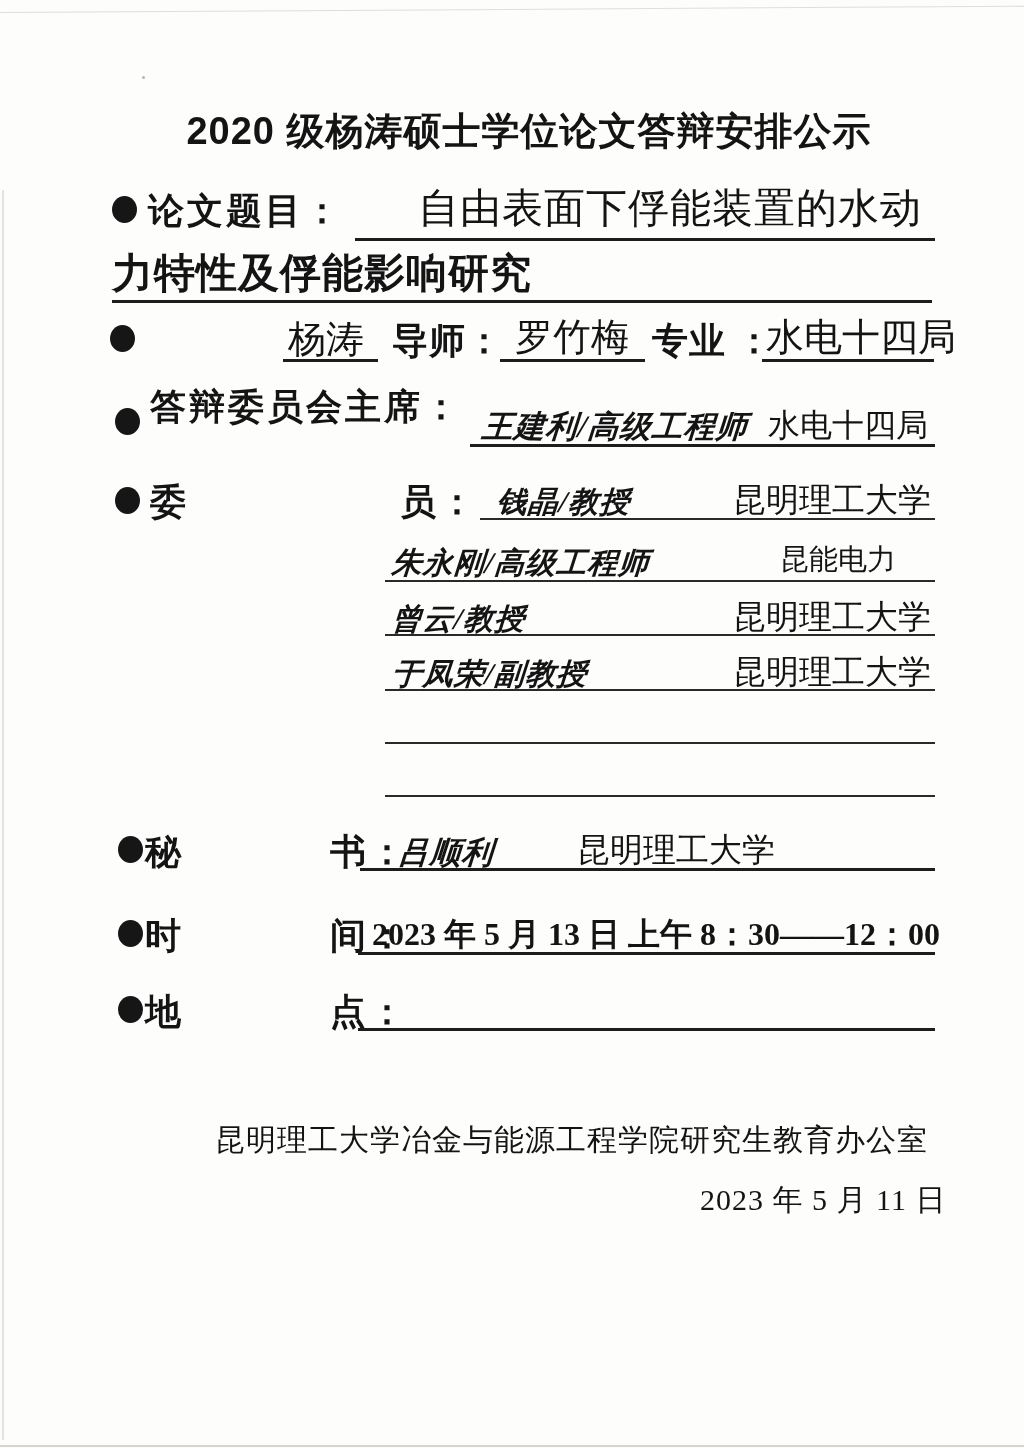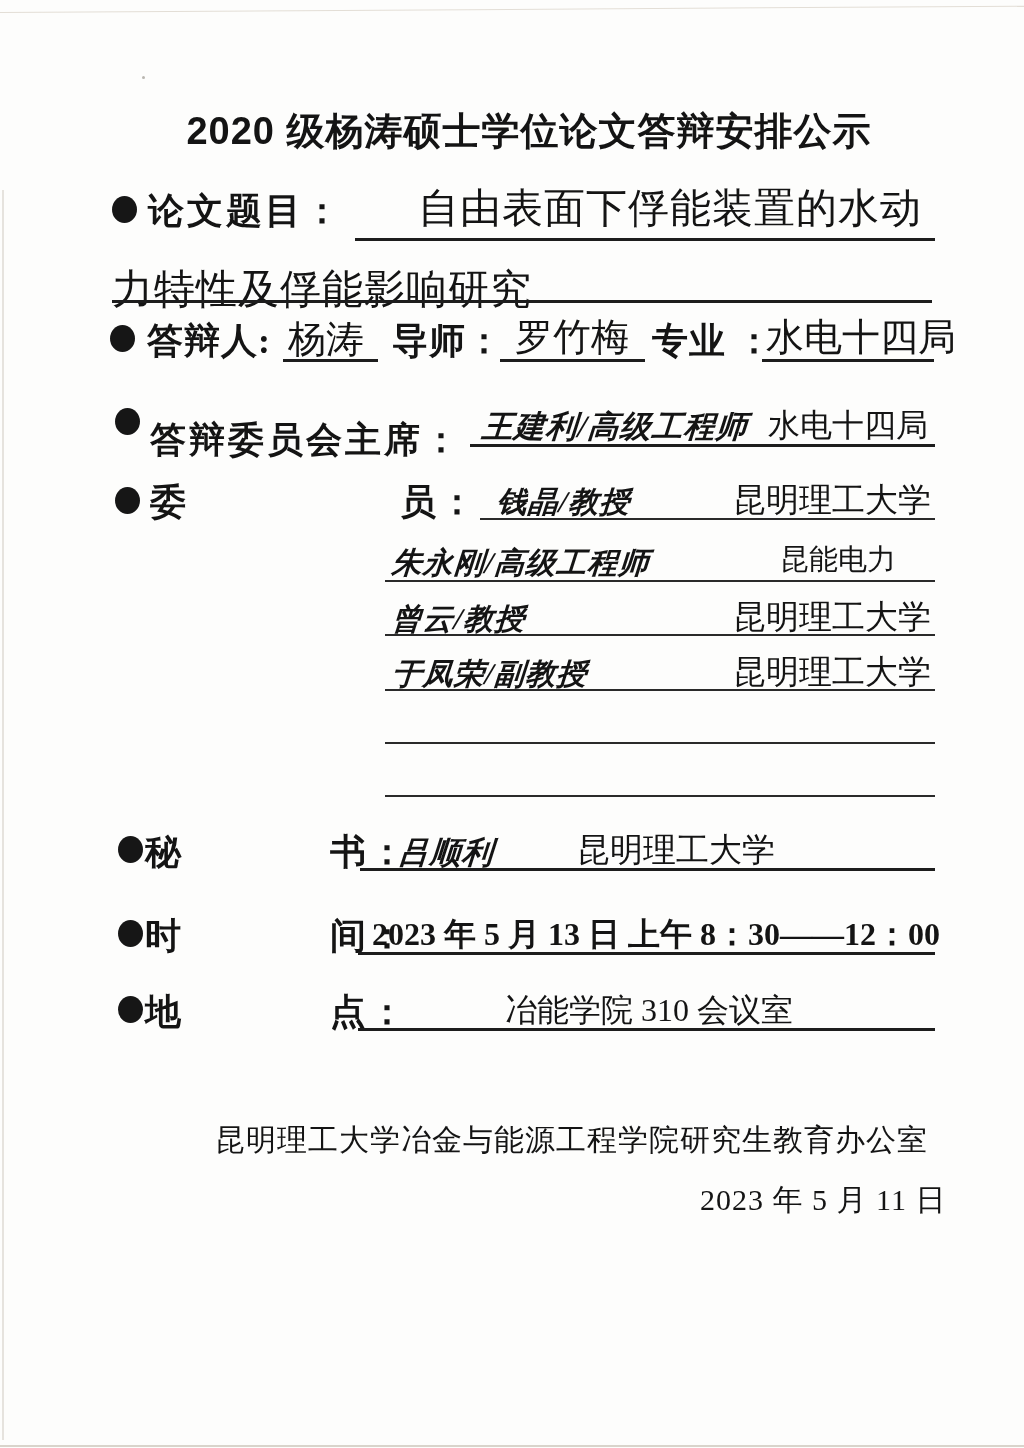--- a/index.html
+++ b/index.html
@@ -46,36 +46,35 @@
   <div class="scan-left"></div>
   <div class="scan-bottom"></div>
   <div class="scan-dot"></div>
 
   <div class="abs title">2020 级杨涛硕士学位论文答辩安排公示</div>
 
   <div class="bullet" style="left:112px; top:196px;"></div>
   <div class="abs lbl" style="left:148px; top:187px;">论文题目：</div>
   <div class="abs val-l" style="left:418px; top:181px;">自由表面下俘能装置的水动</div>
   <div class="ul" style="left:355px; top:238px; width:580px;"></div>
-  <div class="abs val-l" style="left:112px; top:262px;">力特性及俘能影响研究</div>
+  <div class="abs val-l" style="left:112px; top:246px;font-weight:bold;">力特性及俘能影响研究</div>
   <div class="ul" style="left:112px; top:300px; width:820px;"></div>
 
   <div class="bullet" style="left:110px; top:325px;"></div>
-  <div class="abs lbl" style="left:147px; top:317px; letter-spacing:1px;">答辩人:</div>
   <div class="abs val-m" style="left:288px; top:314px;">杨涛</div>
   <div class="ul" style="left:283px; top:359px; width:95px;"></div>
   <div class="abs lbl" style="left:392px; top:317px; letter-spacing:1px;">导师：</div>
   <div class="abs val-m" style="left:515px; top:312px;">罗竹梅</div>
   <div class="ul" style="left:500px; top:359px; width:145px;"></div>
   <div class="abs lbl" style="left:652px; top:317px; letter-spacing:1px;">专业 ：</div>
   <div class="abs val-m" style="left:766px; top:312px;">水电十四局</div>
   <div class="ul" style="left:762px; top:359px; width:172px;"></div>
 
   <div class="bullet" style="left:115px; top:408px;"></div>
-  <div class="abs lbl" style="left:150px; top:416px;font-family:Liberation Mono, monospace;">答辩委员会主席：</div>
+  <div class="abs lbl" style="left:150px; top:383px;font-family:Liberation Mono, monospace;">答辩委员会主席：</div>
   <div class="abs hand" style="left:482px; top:406px; font-size:31px;">王建利/高级工程师</div>
   <div class="abs val-s" style="left:768px; top:404px;">水电十四局</div>
   <div class="ul" style="left:470px; top:444px; width:465px;"></div>
 
   <div class="bullet" style="left:115px; top:487px;"></div>
   <div class="abs lbl" style="left:150px; top:478px;">委</div>
   <div class="abs lbl" style="left:400px; top:478px;">员：</div>
 
   <div class="abs hand" style="left:497px; top:482px;">钱晶/教授</div>
   <div class="abs val-s" style="left:733px; top:478px; font-size:33px;">昆明理工大学</div>
@@ -108,19 +107,18 @@
 
   <div class="bullet" style="left:118px; top:920px;"></div>
   <div class="abs lbl" style="left:145px; top:912px;">时</div>
   <div class="abs lbl" style="left:330px; top:912px;">间：</div>
   <div class="abs val-s" style="left:372px; top:913px;font-weight:bold;">2023 年 5 月 13 日  上午 8：30——12：00</div>
   <div class="ul" style="left:358px; top:952px; width:577px;"></div>
 
   <div class="bullet" style="left:118px; top:996px;"></div>
   <div class="abs lbl" style="left:145px; top:988px;">地</div>
   <div class="abs lbl" style="left:330px; top:988px;">点：</div>
-  <div class="abs val-s" style="left:505px; top:989px;">冶能学院 310 会议室</div>
   <div class="ul" style="left:358px; top:1028px; width:577px;"></div>
 
   <div class="abs footer" style="left:215px; top:1120px;">昆明理工大学冶金与能源工程学院研究生教育办公室</div>
   <div class="abs footer" style="left:700px; top:1180px;">2023 年 5 月 11 日</div>
 
 </div>
 
 </body></html>

